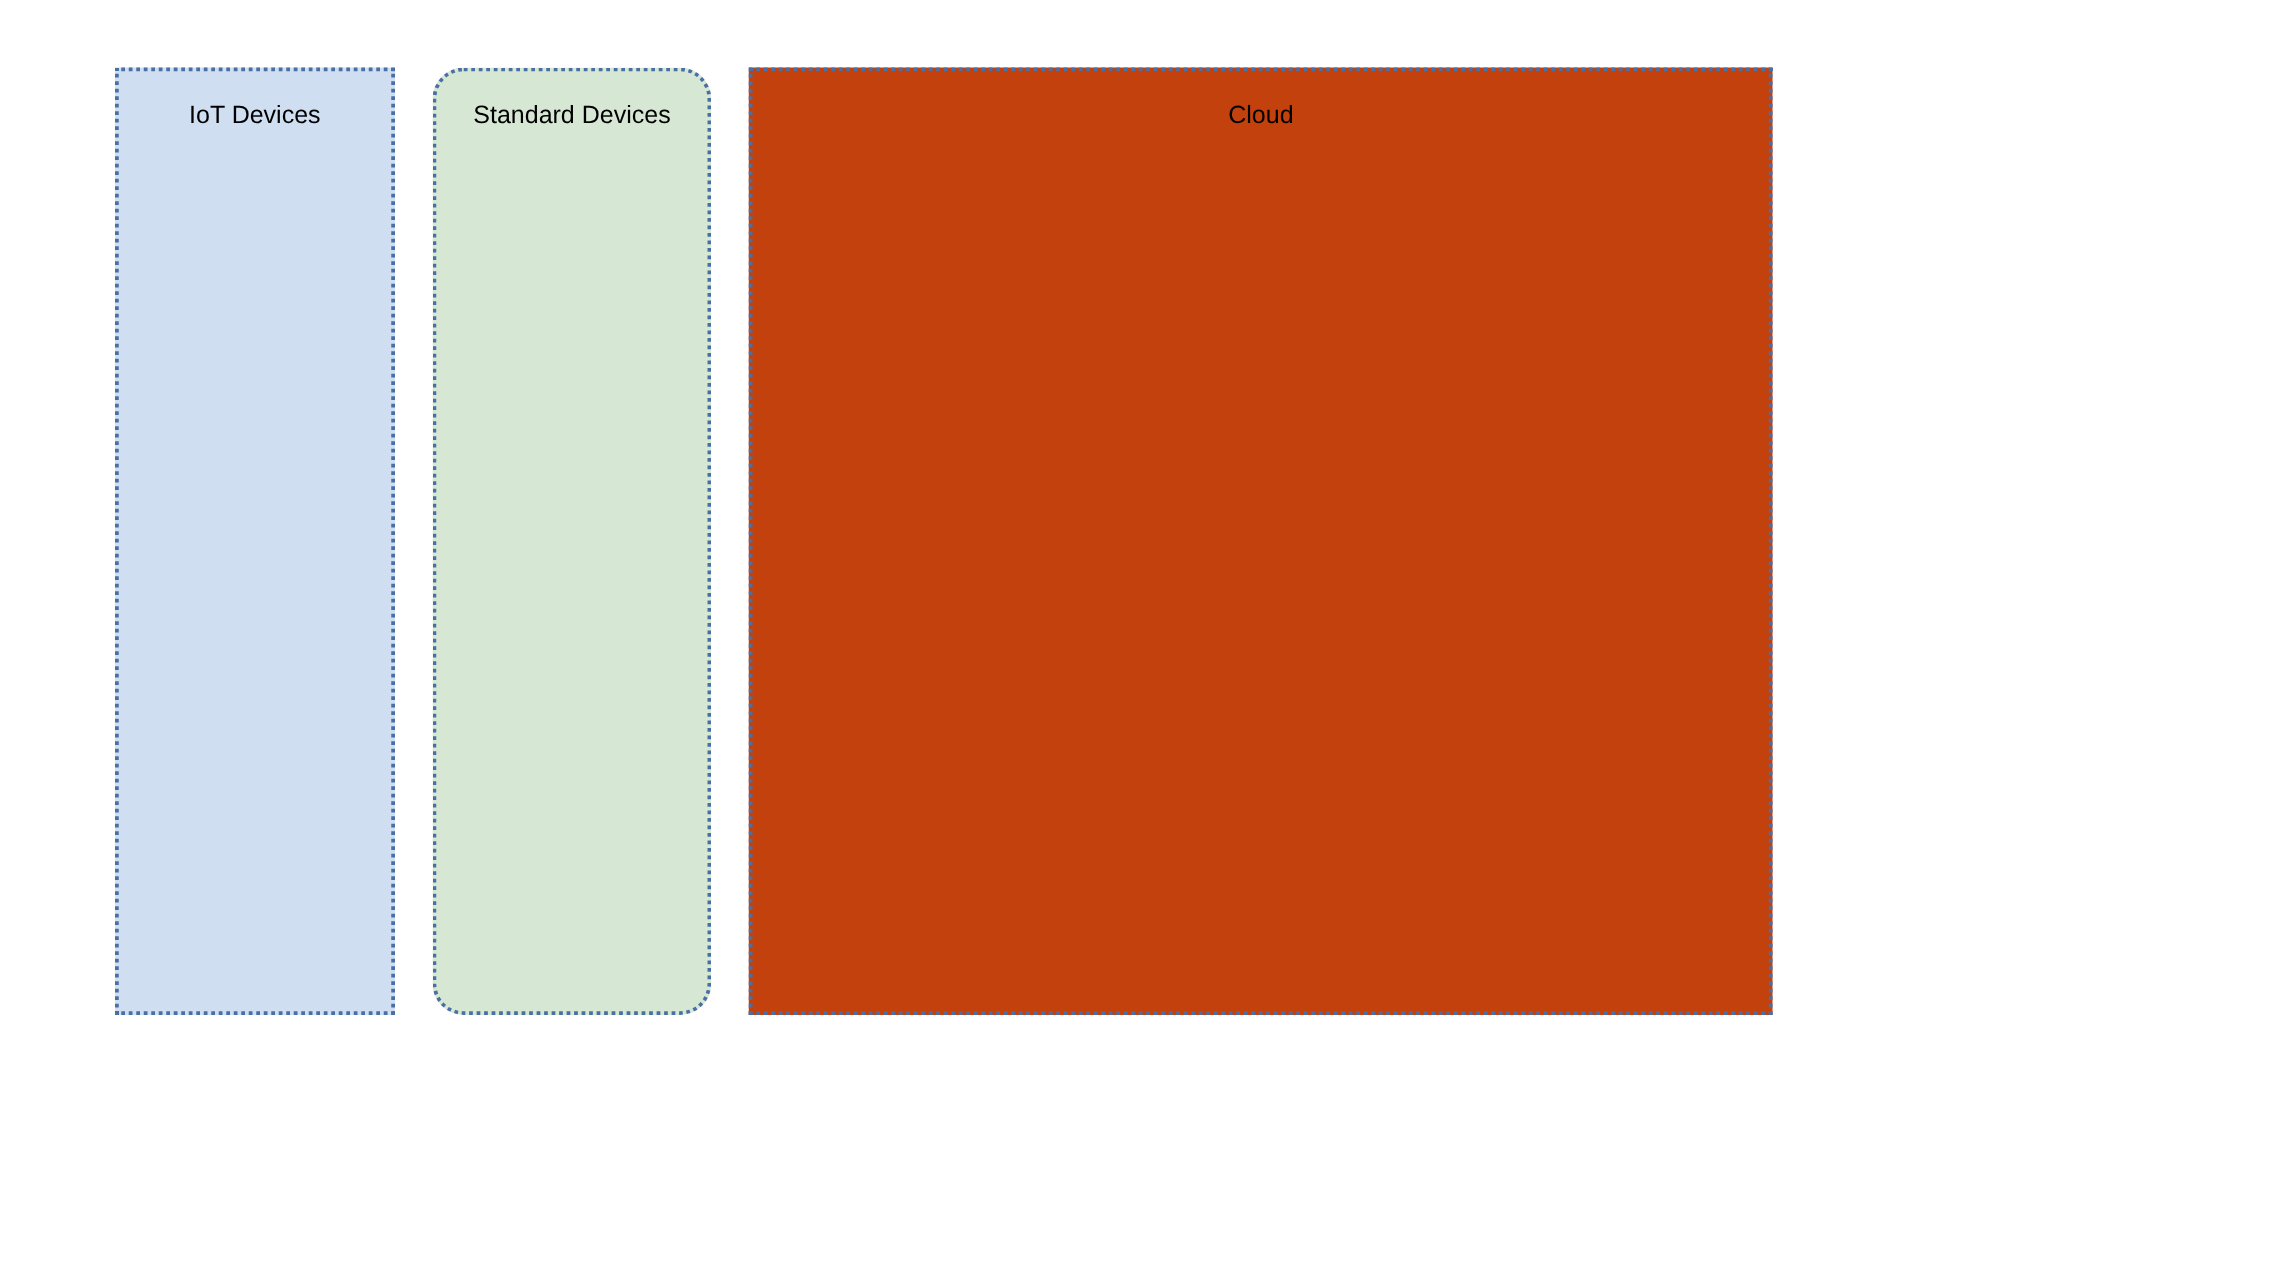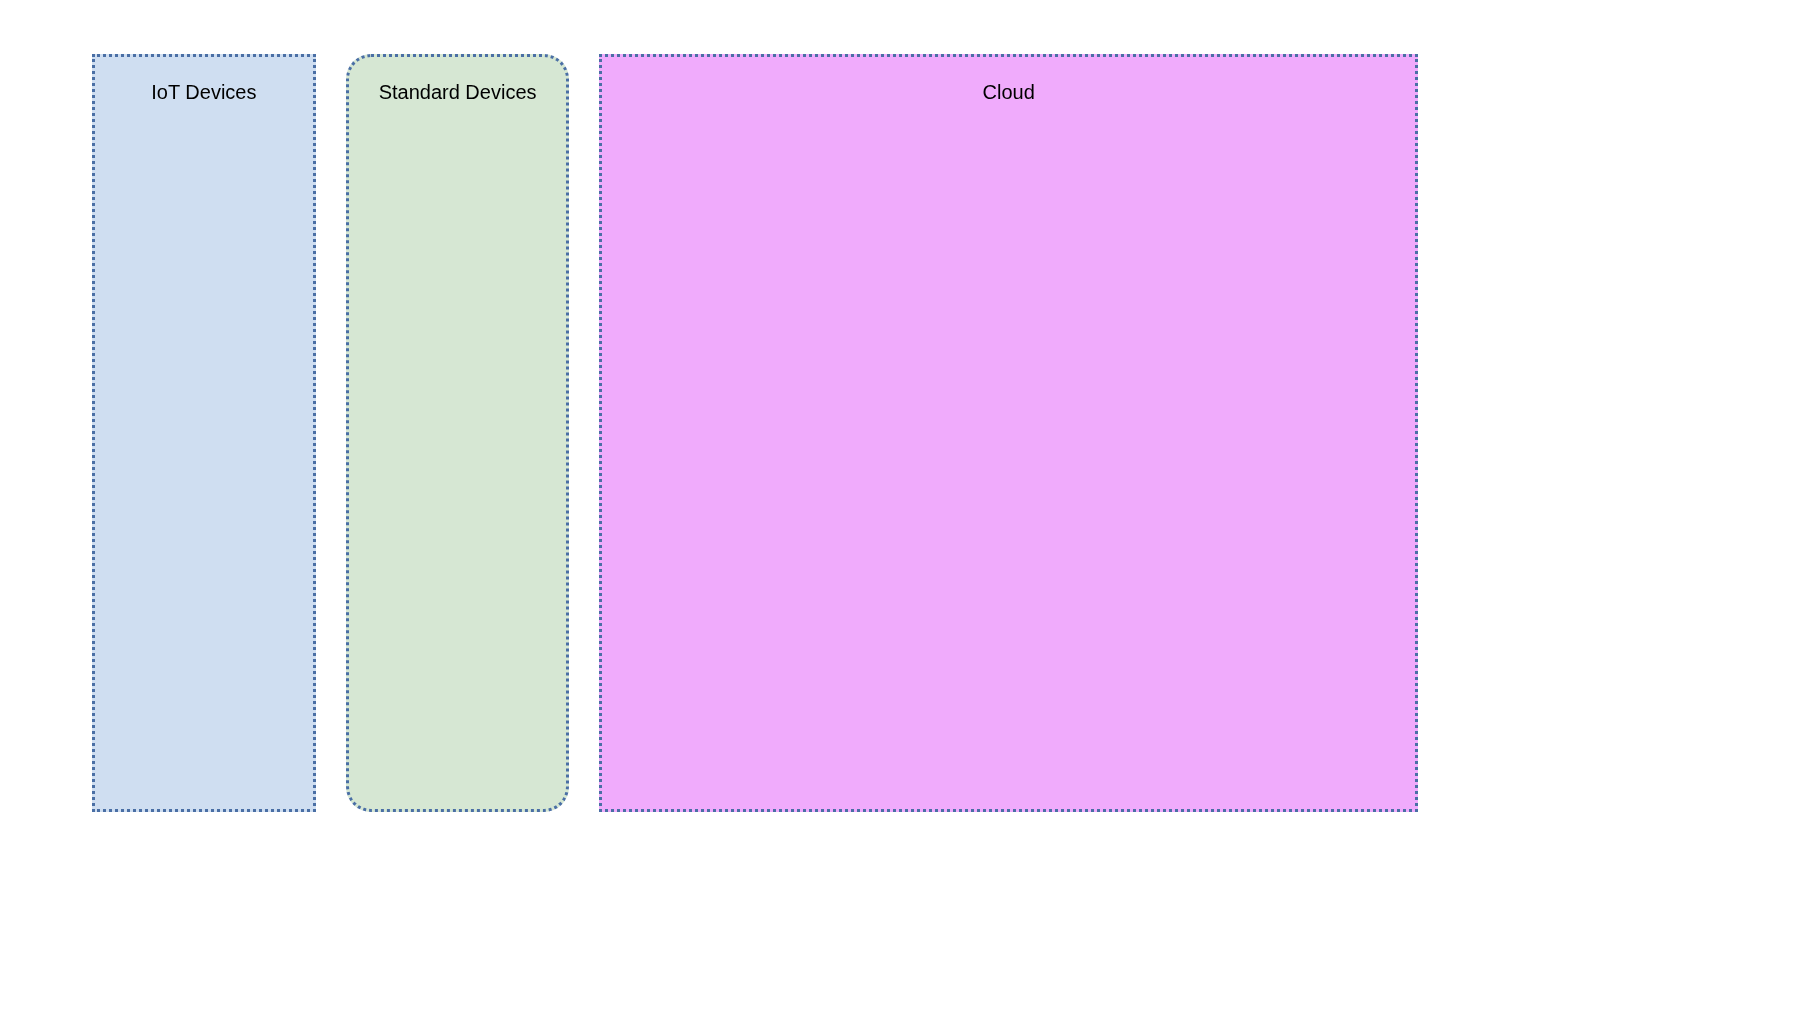--- a/index.html
+++ b/index.html
@@ -39,21 +39,21 @@
     }
     
     .panel-standard {
       width: 228px;
       background: #d6e7d3;
       border-radius: 25px;
     }
     
     .panel-cloud {
       width: 836px;
-      background: #f0abfc;
+      background: #c2410c;
       text-align: center;
     }
     
     .panel-title {
       font-size: 20px;
       font-weight: normal;
       color: #000000;
     }
   </style>
 </head>

